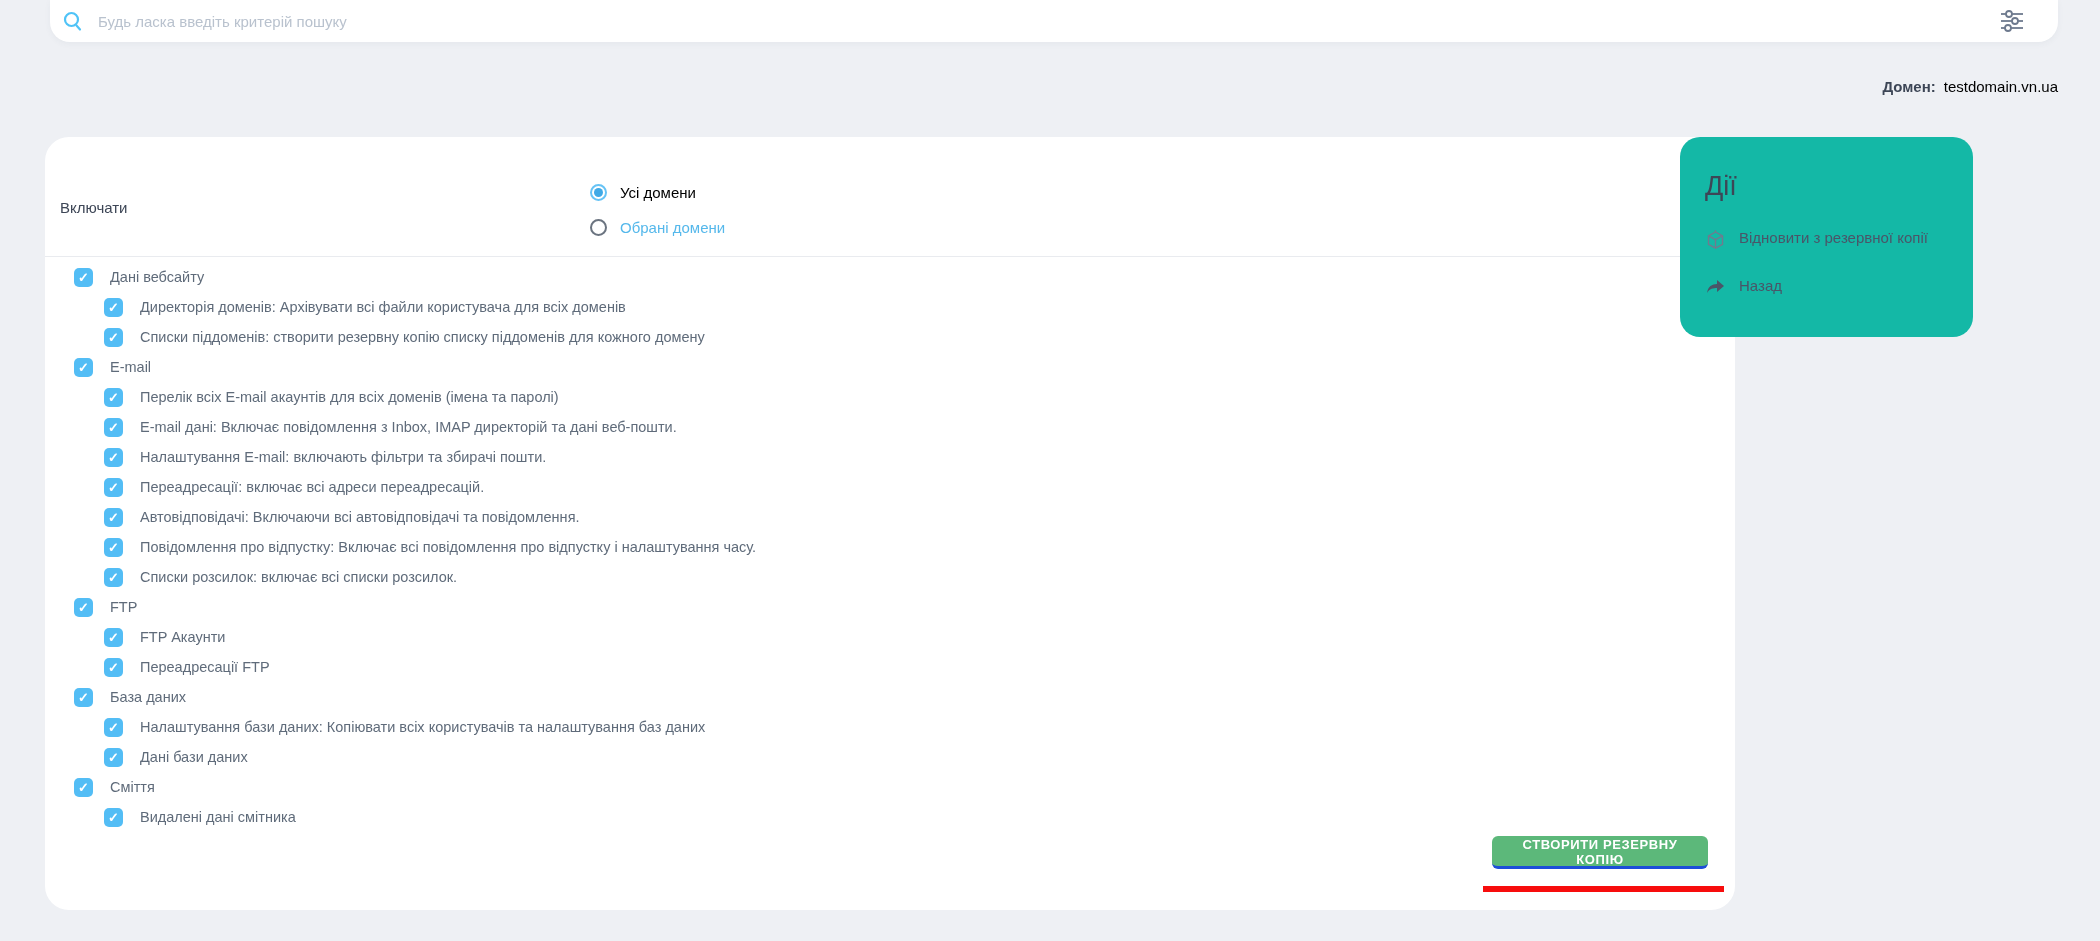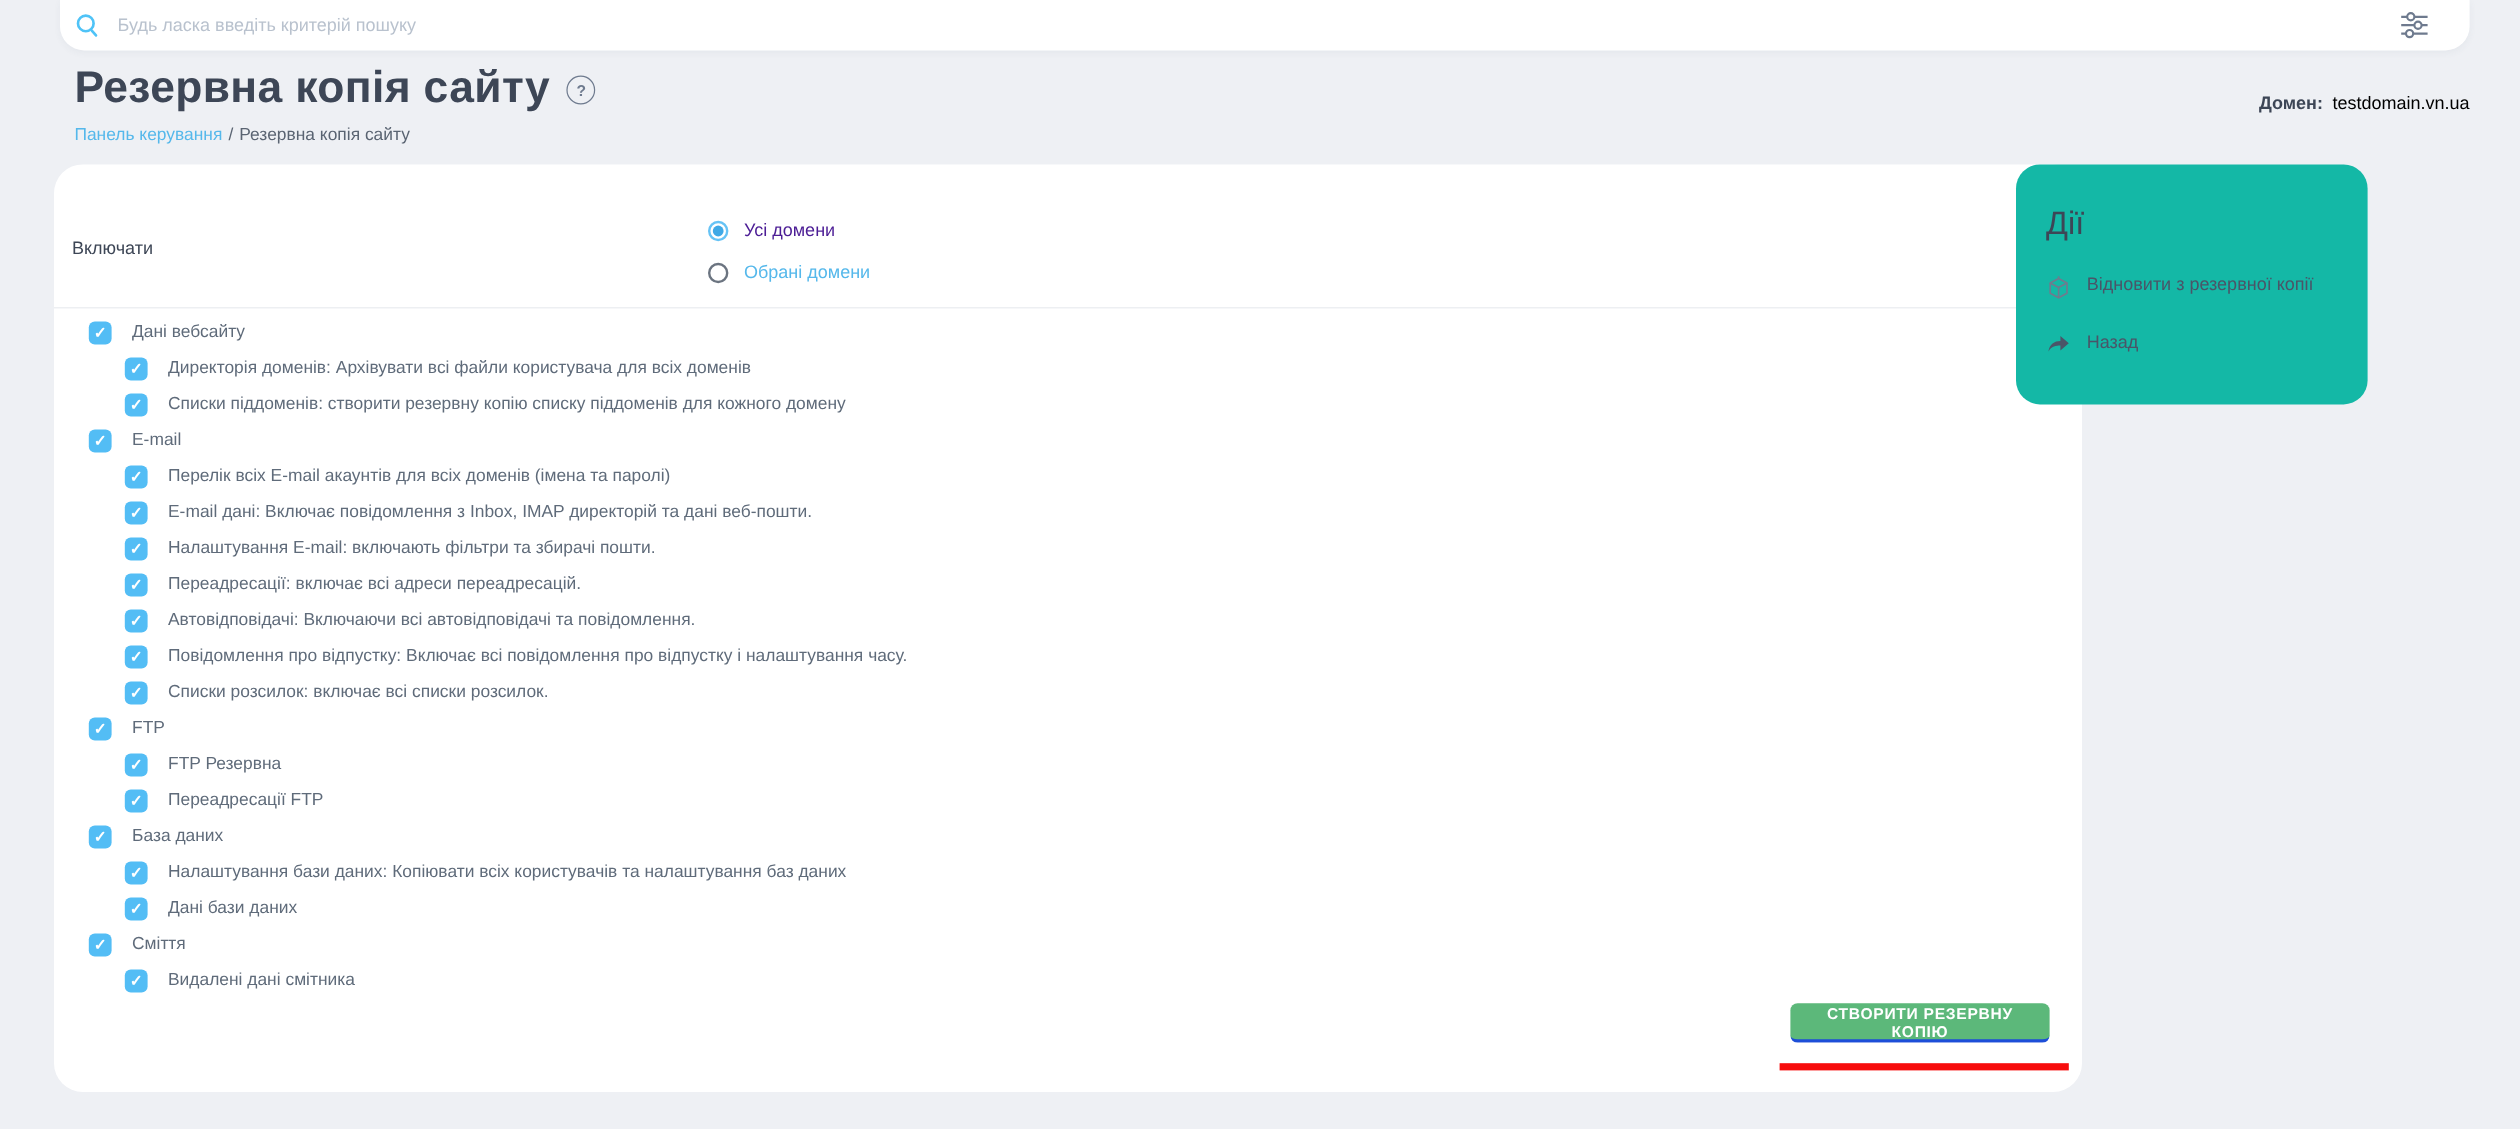--- a/index.html
+++ b/index.html
@@ -35,21 +35,21 @@
   .main-card{position:absolute;left:45px;top:137px;width:1690px;height:773px;background:#ffffff;
              border-radius:24px;}
   .include-label{position:absolute;left:15px;top:62px;font-size:15px;color:#3d4656;}
   .radio-group{position:absolute;left:545px;top:42px;}
   .radio-row{display:flex;align-items:center;height:26px;margin-bottom:9px;cursor:pointer;}
   .radio{width:17px;height:17px;border-radius:50%;box-sizing:border-box;flex:0 0 auto;
          display:flex;align-items:center;justify-content:center;}
   .radio.sel{border:2.5px solid #66c3f5;}
   .radio.sel::after{content:"";width:9px;height:9px;border-radius:50%;background:#3fa9e6;}
   .radio.unsel{border:2px solid #6b7480;}
-  .radio-label{margin-left:13px;font-size:15px;color:#4c1d95;}
+  .radio-label{margin-left:13px;font-size:15px;color:#000000;}
   .radio-label.blue{color:#55b8eb;}
   .card-divider{position:absolute;left:0;right:0;top:119px;height:1px;background:#e9ebef;}
 
   .checkbox-list{position:absolute;left:0;right:0;top:125px;}
   .cb-row{height:30px;display:flex;align-items:center;padding-left:29px;cursor:pointer;}
   .cb-row.nested{padding-left:59px;}
   .checkbox{width:19px;height:19px;border-radius:5px;background:#53bdf5;color:#ffffff;
             font-size:13px;font-weight:bold;display:flex;align-items:center;justify-content:center;
             flex:0 0 auto;line-height:1;}
   .cb-label{margin-left:17px;font-size:14.5px;color:#5f6b7a;}
@@ -91,29 +91,20 @@
           <circle cx="9" cy="6" r="3"></circle>
           <line x1="1" y1="13" x2="23" y2="13"></line>
           <circle cx="15" cy="13" r="3"></circle>
           <line x1="1" y1="20" x2="23" y2="20"></line>
           <circle cx="8" cy="20" r="3"></circle>
         </g>
       </svg>
     </span>
   </div>
 
-  <div class="page-header">
-    <div class="title-row">
-      <span class="page-title">Резервна копія сайту</span>
-      <span class="help-icon">?</span>
-    </div>
-    <div class="breadcrumb">
-      <a>Панель керування</a><span class="crumb-sep">/</span><span>Резервна копія сайту</span>
-    </div>
-  </div>
 
   <div class="domain-box">
     <span class="domain-label">Домен:</span><span class="domain-value">testdomain.vn.ua</span>
   </div>
 
   <div class="main-card">
     <span class="include-label">Включати</span>
     <div class="radio-group">
         <div class="radio-row">
           <span class="radio sel"></span>
@@ -169,21 +160,21 @@
         <div class="cb-row nested">
           <span class="checkbox">✓</span>
           <span class="cb-label">Списки розсилок: включає всі списки розсилок.</span>
         </div>
         <div class="cb-row">
           <span class="checkbox">✓</span>
           <span class="cb-label">FTP</span>
         </div>
         <div class="cb-row nested">
           <span class="checkbox">✓</span>
-          <span class="cb-label">FTP Резервна</span>
+          <span class="cb-label">FTP Акаунти</span>
         </div>
         <div class="cb-row nested">
           <span class="checkbox">✓</span>
           <span class="cb-label">Переадресації FTP</span>
         </div>
         <div class="cb-row">
           <span class="checkbox">✓</span>
           <span class="cb-label">База даних</span>
         </div>
         <div class="cb-row nested">

